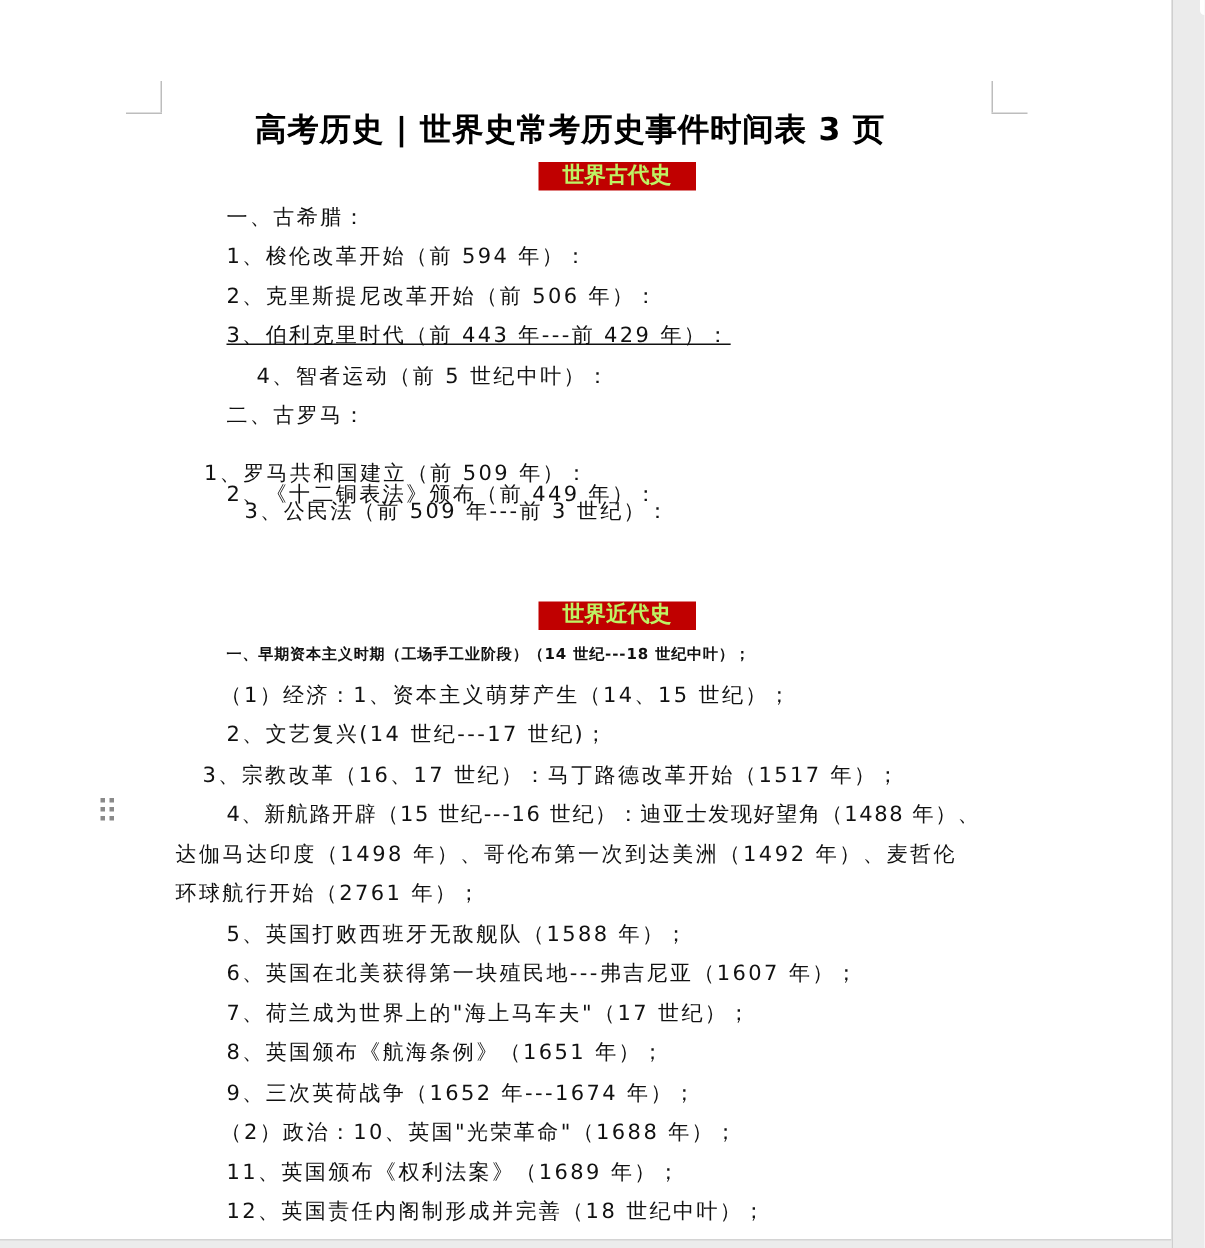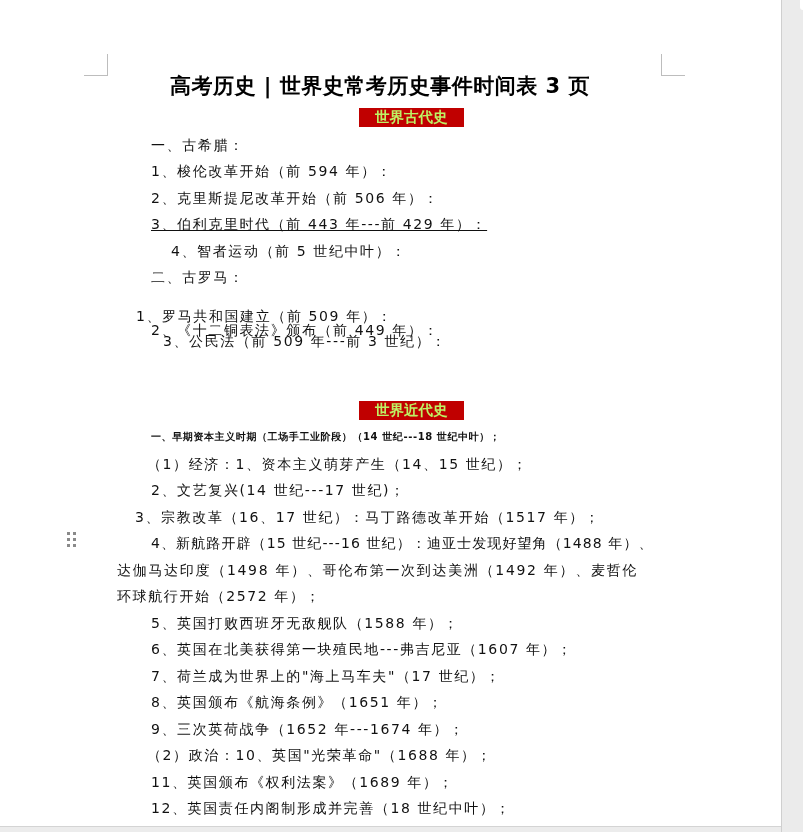--- a/index.html
+++ b/index.html
@@ -76,21 +76,21 @@
 
   <div class="section-tag" style="left:359px;top:401px;">世界近代史</div>
 
   <div class="line bold" style="left:151px;top:427px;">一、早期资本主义时期（工场手工业阶段）（14 世纪---18 世纪中叶）；</div>
 
   <div class="line" style="left:147px;top:454px;">（1）经济：1、资本主义萌芽产生（14、15 世纪）；</div>
   <div class="line" style="left:151px;top:480px;">2、文艺复兴(14 世纪---17 世纪)；</div>
   <div class="line" style="left:135px;top:507px;">3、宗教改革（16、17 世纪）：马丁路德改革开始（1517 年）；</div>
   <div class="line" style="left:151px;top:533px;letter-spacing:1.1px;">4、新航路开辟（15 世纪---16 世纪）：迪亚士发现好望角（1488 年）、</div>
   <div class="line" style="left:117px;top:560px;letter-spacing:1.7px;">达伽马达印度（1498 年）、哥伦布第一次到达美洲（1492 年）、麦哲伦</div>
-  <div class="line" style="left:117px;top:586px;">环球航行开始（2572 年）；</div>
+  <div class="line" style="left:117px;top:586px;">环球航行开始（2761 年）；</div>
   <div class="line" style="left:151px;top:613px;">5、英国打败西班牙无敌舰队（1588 年）；</div>
   <div class="line" style="left:151px;top:639px;">6、英国在北美获得第一块殖民地---弗吉尼亚（1607 年）；</div>
   <div class="line" style="left:151px;top:666px;">7、荷兰成为世界上的"海上马车夫"（17 世纪）；</div>
   <div class="line" style="left:151px;top:692px;">8、英国颁布《航海条例》（1651 年）；</div>
   <div class="line" style="left:151px;top:719px;">9、三次英荷战争（1652 年---1674 年）；</div>
   <div class="line" style="left:147px;top:745px;">（2）政治：10、英国"光荣革命"（1688 年）；</div>
   <div class="line" style="left:151px;top:772px;">11、英国颁布《权利法案》（1689 年）；</div>
   <div class="line" style="left:151px;top:798px;">12、英国责任内阁制形成并完善（18 世纪中叶）；</div>
 
   <div class="drag-handle">

